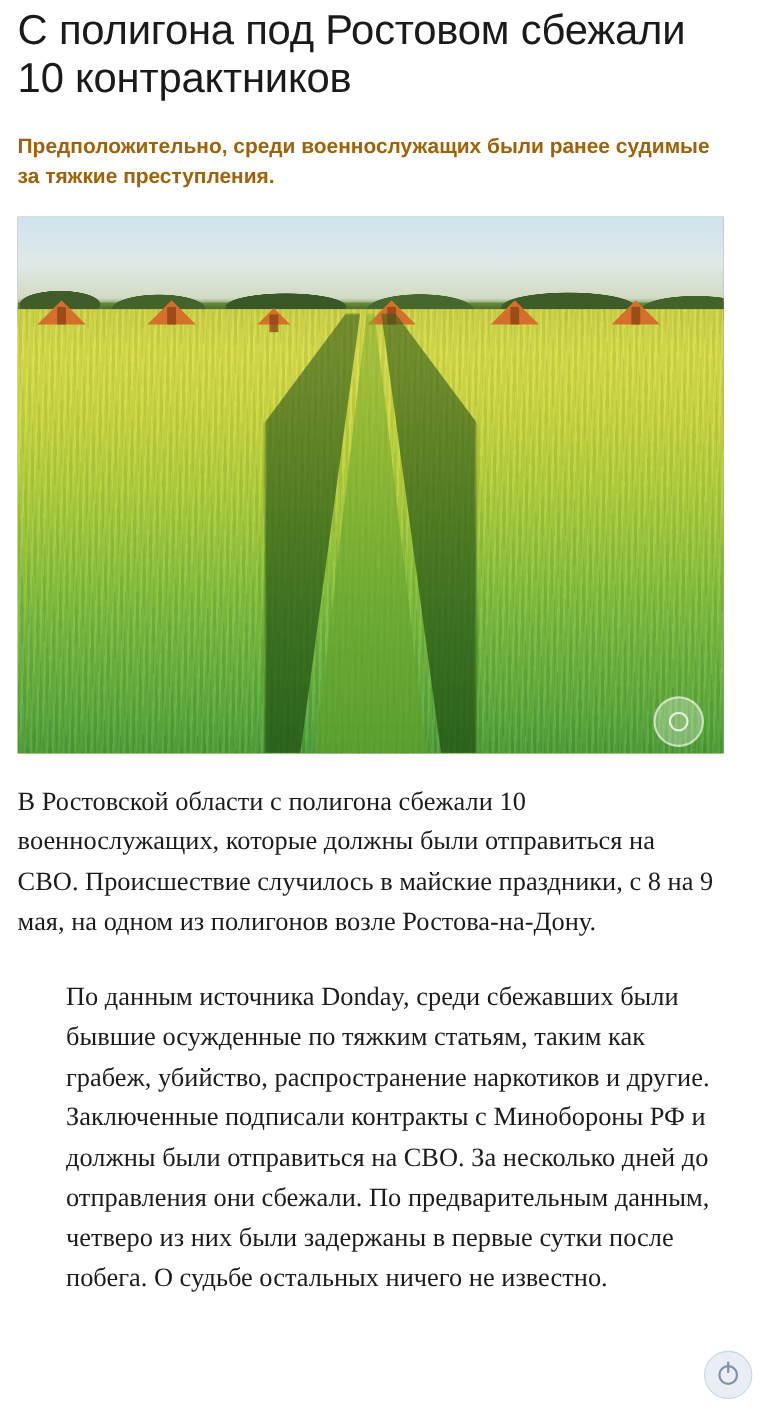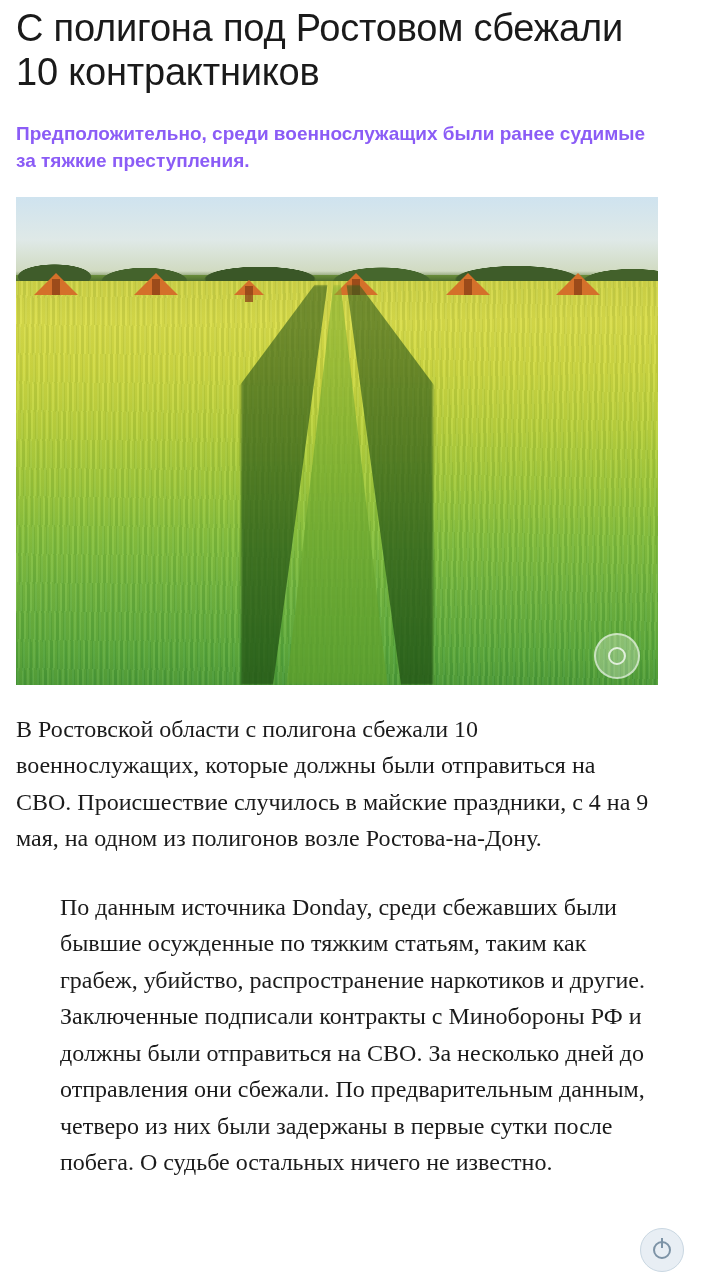--- a/index.html
+++ b/index.html
@@ -27,21 +27,21 @@
     font-weight: 400;
     color: #1a1a1a;
     margin: 6px 0 0 0;
     letter-spacing: -0.2px;
   }
   .subhead {
     font-family: "Liberation Sans", sans-serif;
     font-size: 19px;
     line-height: 1.42;
     font-weight: 700;
-    color: #8b5cf6;
+    color: #a16207;
     margin: 26px 0 0 0;
     max-width: 630px;
   }
   .figure {
     margin: 22px 0 0 0;
     width: 642px;
     height: 488px;
     position: relative;
     overflow: hidden;
     background: #7ba23f;
@@ -229,19 +229,19 @@
     <div class="tent" style="left: 430px; top: 76px;"></div>
     <div class="tent" style="left: 540px; top: 76px;"></div>
 
     <div class="track track-mid"></div>
     <div class="track track-l"></div>
     <div class="track track-r"></div>
 
     <div class="watermark"></div>
   </div>
 
-  <p class="body-text">В Ростовской области с полигона сбежали 10 военнослужащих, которые должны были отправиться на СВО. Происшествие случилось в майские праздники, с 4 на 9 мая, на одном из полигонов возле Ростова-на-Дону.</p>
+  <p class="body-text">В Ростовской области с полигона сбежали 10 военнослужащих, которые должны были отправиться на СВО. Происшествие случилось в майские праздники, с 8 на 9 мая, на одном из полигонов возле Ростова-на-Дону.</p>
 
   <p class="body-text">По данным источника Donday, среди сбежавших были бывшие осужденные по тяжким статьям,  таким как грабеж, убийство, распространение наркотиков и другие. Заключенные подписали контракты с Минобороны РФ и должны были отправиться на СВО. За несколько дней до отправления они сбежали. По предварительным данным, четверо из них были задержаны в первые сутки после побега. О судьбе остальных ничего не известно.</p>
 
 </div>
 
 <div class="page-badge"></div>
 
 </body></html>

